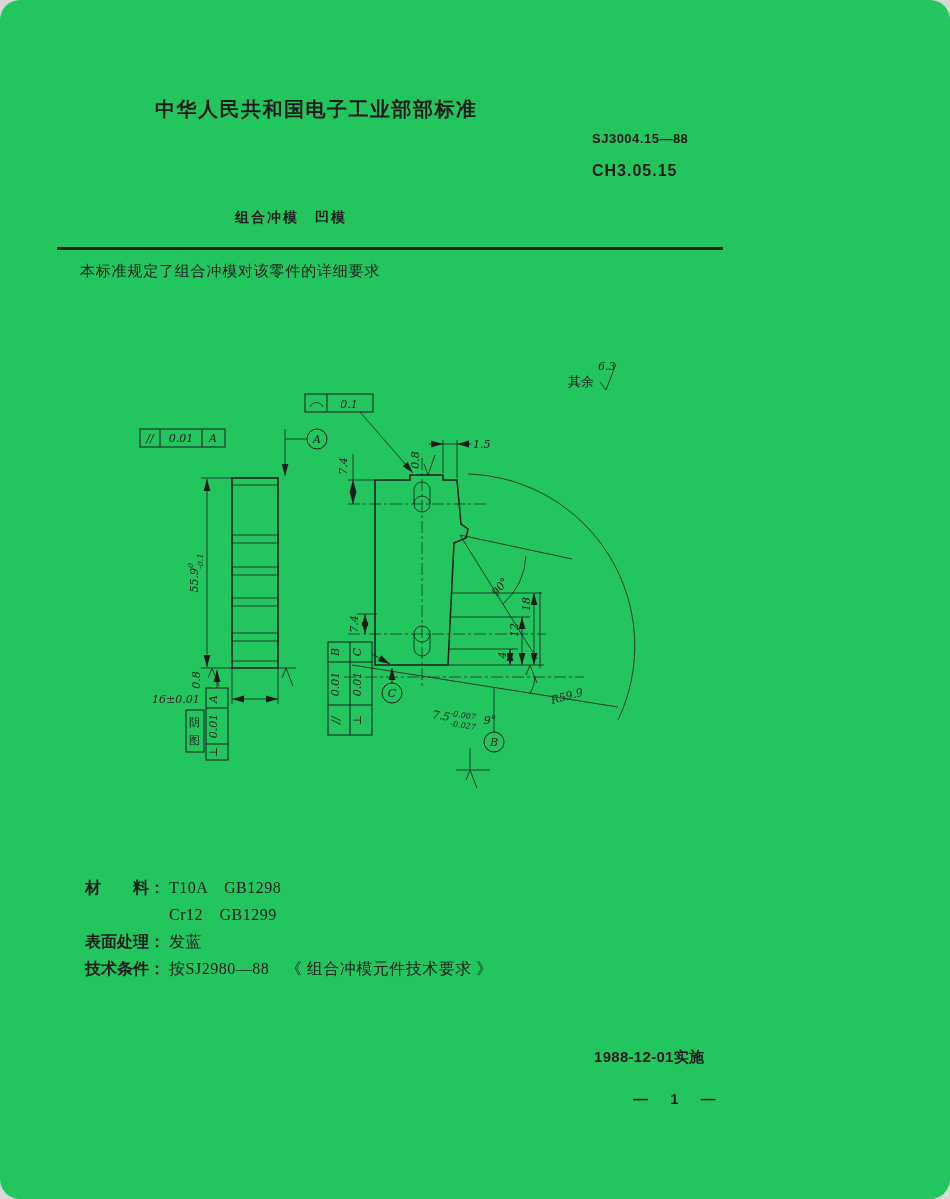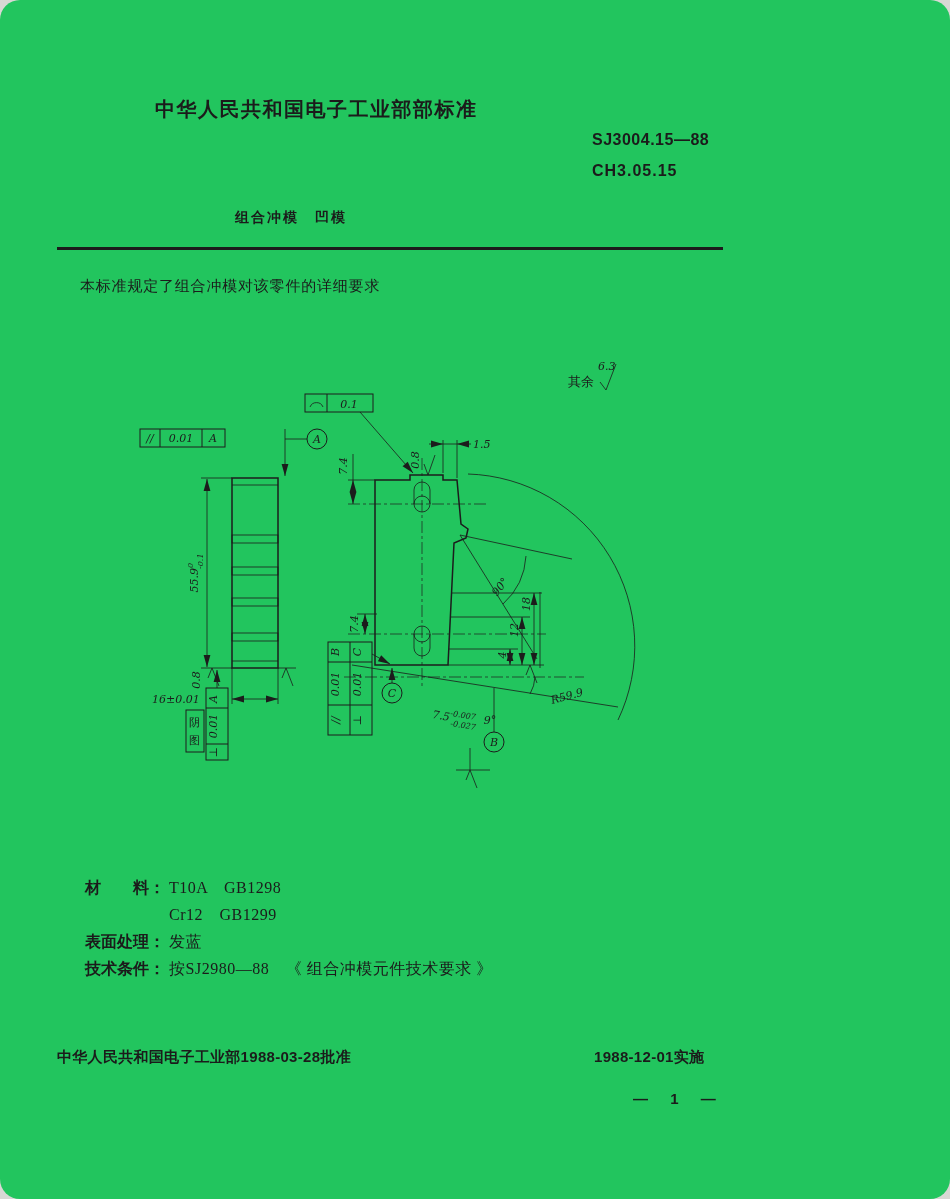--- a/index.html
+++ b/index.html
@@ -4,25 +4,25 @@
 <style>
   html,body { margin:0; padding:0; background:#d8d8d4; }
   .page {
     position:relative; width:950px; height:1199px; margin:0 auto;
     background:#22c55e; color:#1b1b1b; overflow:hidden;
     font-family:"Liberation Sans","DejaVu Sans",sans-serif;
     border-radius:20px;
   }
   .abs { position:absolute; }
   .org-line   { left:155px; top:96px;  font-size:20px; font-weight:bold; letter-spacing:1.5px; }
-  .std-no     { left:592px; top:131px; font-size:16px; font-weight:bold; letter-spacing:0.5px; }
+  .std-no     { left:592px; top:131px; font-size:13px; font-weight:bold; letter-spacing:0.5px; }
   .class-code { left:592px; top:162px; font-size:16px; font-weight:bold; letter-spacing:1px; }
   .doc-title  { left:235px; top:171px; font-size:14px; font-weight:bold; letter-spacing:2px;margin-top:38px; }
   .rule       { left:57px;  top:247px; width:666px; height:3px; background:#1c1c1c; }
-  .intro      { left:80px;  top:262px; font-size:15px; letter-spacing:0.8px;margin-top:15px; }
+  .intro      { left:80px;  top:262px; font-size:15px; letter-spacing:0.8px; }
   .drawing    { left:60px;  top:352px; }
 
   .specs      { left:85px; top:874px; font-size:16px; }
   .spec-row   { height:27px; line-height:27px; white-space:pre; }
   .spec-label { display:inline-block; width:84px; font-weight:bold; }
   .spec-value { font-family:Liberation Serif, serif; letter-spacing:0.5px; }
 
   .approval   { left:57px;  top:1048px; font-size:15px; font-weight:bold; letter-spacing:0.3px; }
   .impl       { left:594px; top:1048px; font-size:15px; font-weight:bold; letter-spacing:0.3px; }
   .page-no    { left:633px; top:1090px; font-size:15px; font-weight:bold; letter-spacing:9px; }
@@ -255,17 +255,16 @@
     </g>
   </svg>
 
   <div class="abs specs">
     <div class="spec-row"><span class="spec-label">材　　料：</span><span class="spec-value">T10A　GB1298</span></div>
     <div class="spec-row"><span class="spec-label"></span><span class="spec-value">Cr12　GB1299</span></div>
     <div class="spec-row"><span class="spec-label">表面处理：</span><span class="spec-value">发蓝</span></div>
     <div class="spec-row"><span class="spec-label">技术条件：</span><span class="spec-value">按SJ2980—88　《 组合冲模元件技术要求 》</span></div>
   </div>
 
-  <div class="abs approval">中华人民共和国电子工业部1988-03-28批准</div>
   <div class="abs impl">1988-12-01实施</div>
   <div class="abs page-no">— 1 —</div>
 
 </div>
 
 </body></html>

